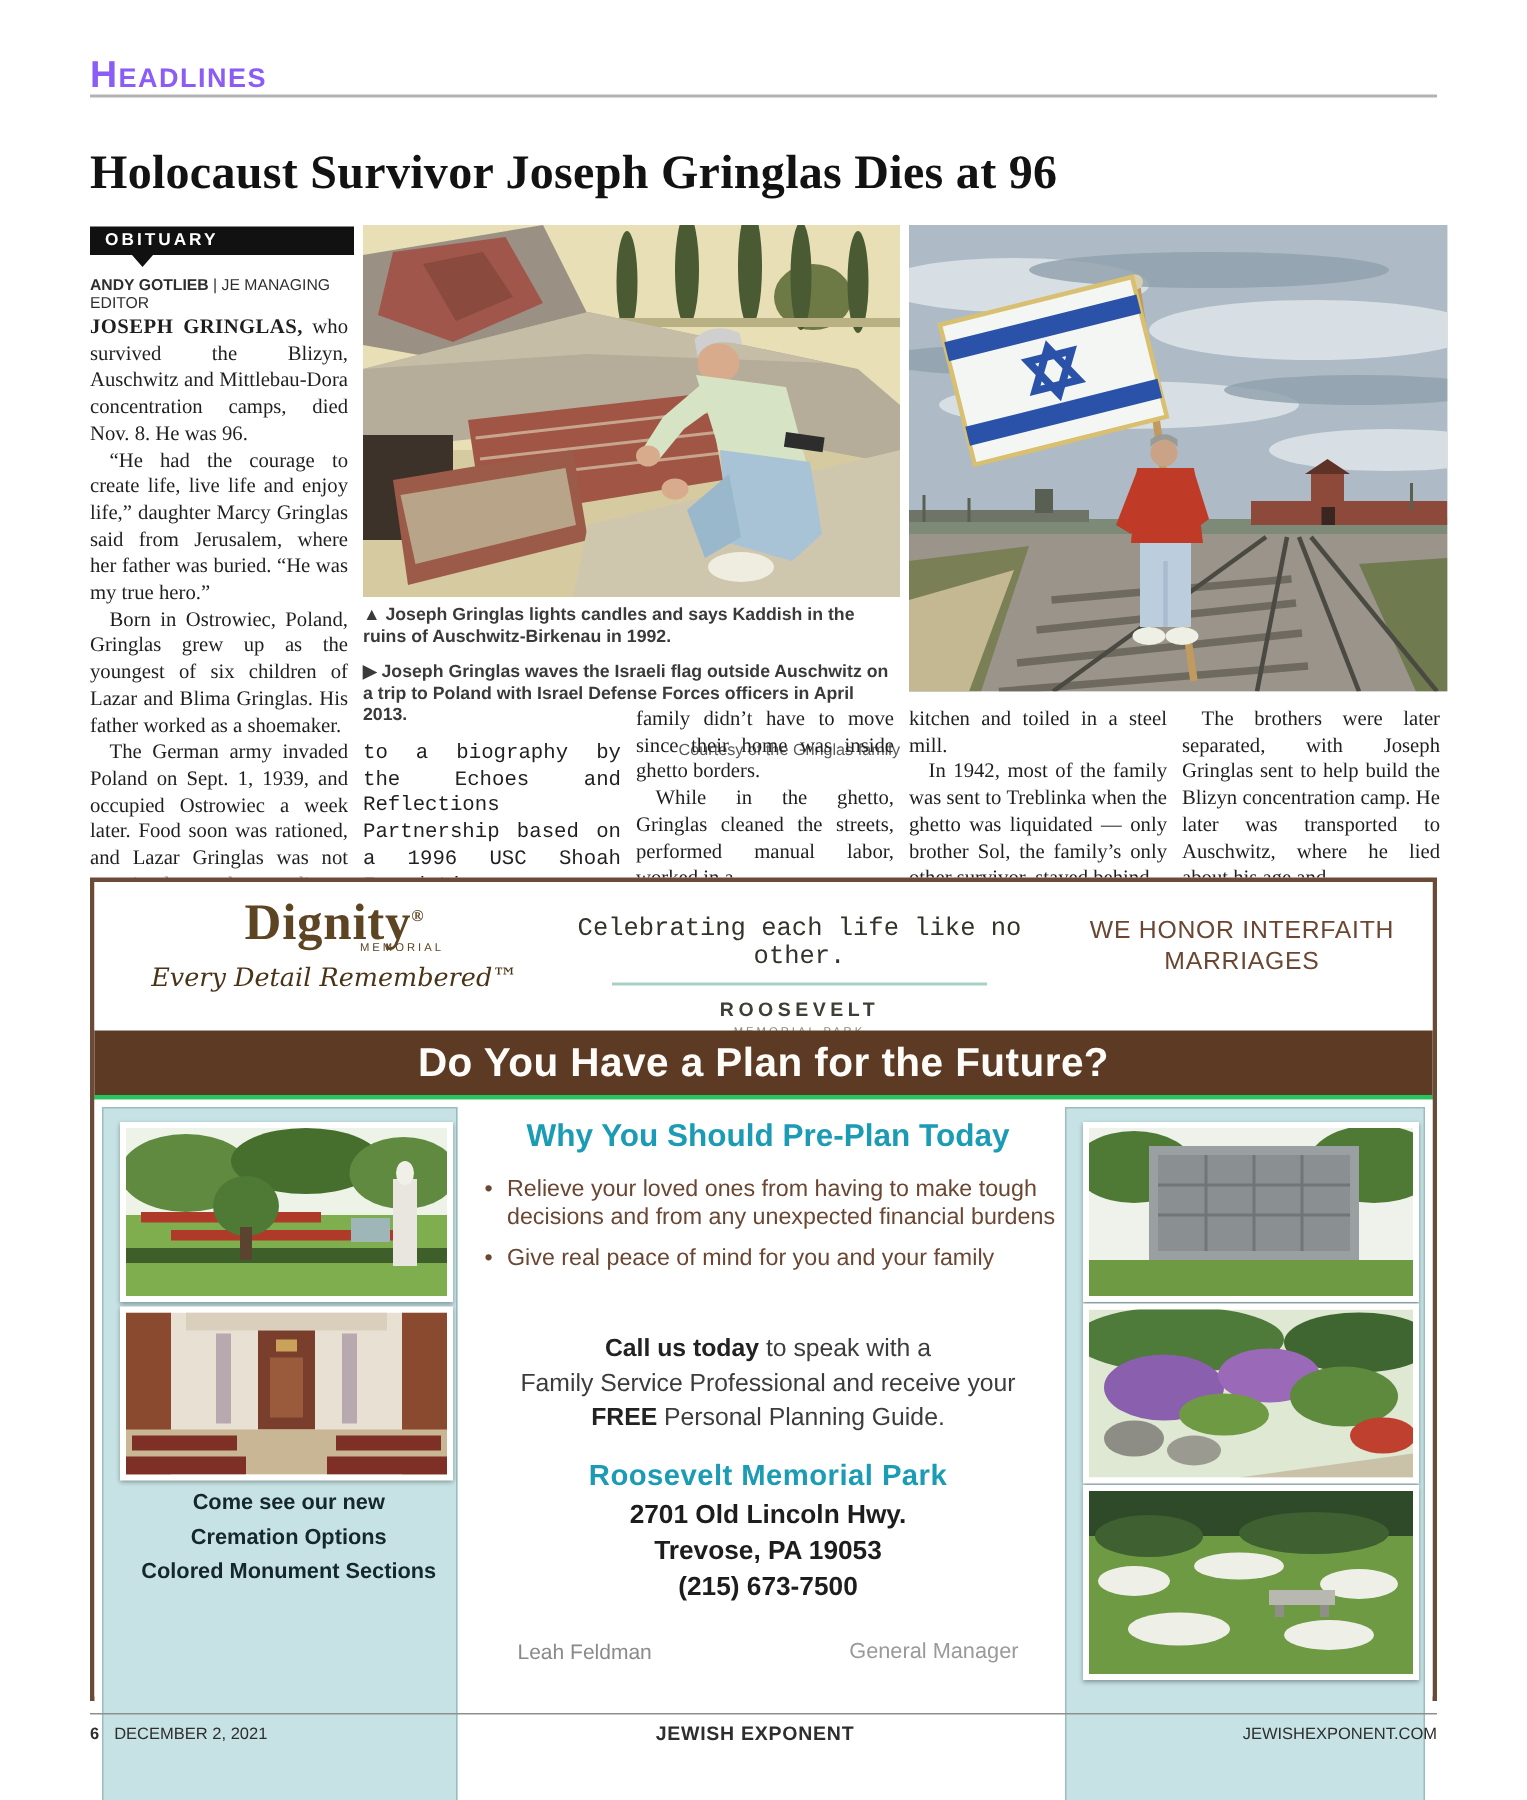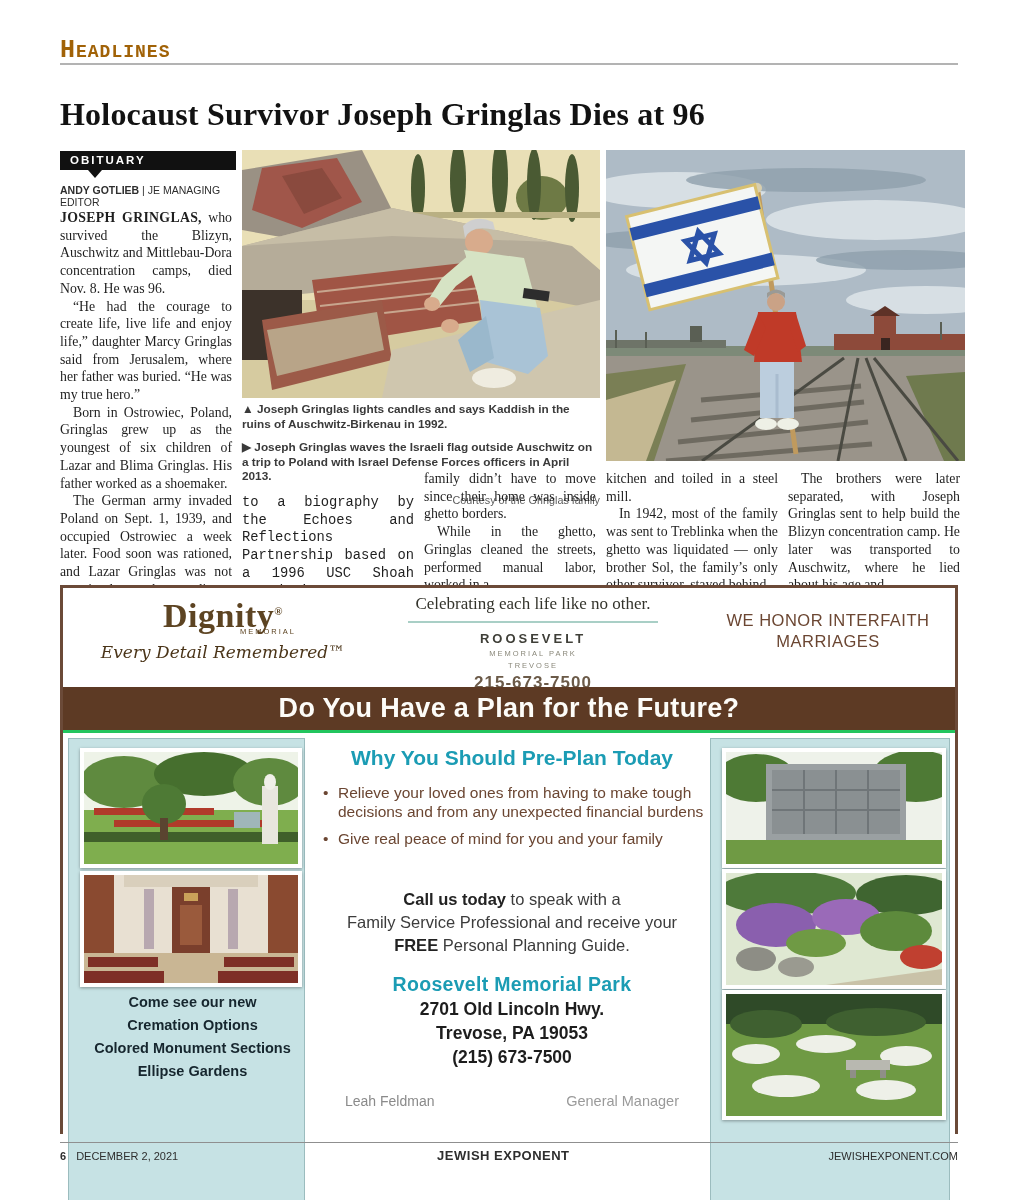--- a/index.html
+++ b/index.html
@@ -1,21 +1,21 @@
 <!DOCTYPE html>
 <html><head>
 <meta charset="utf-8">
 <style>
   html,body{margin:0;padding:0;background:#e8e8e8;}
   .page{position:relative;width:1018px;height:1200px;background:#ffffff;margin:0 auto;
         font-family:"Liberation Serif",serif;color:#1f1f1f;overflow:hidden;}
 
   
-  .headlines{position:absolute;left:60px;top:36px;font-family:Liberation Mono, monospace;
-             font-weight:bold;color:#a16207;letter-spacing:1px;}
+  .headlines{position:absolute;left:60px;top:36px;font-family:Liberation Sans, sans-serif;
+             font-weight:bold;color:#8b5cf6;letter-spacing:1px;}
   .headlines .big{font-size:25px;}
   .headlines .small{font-size:18px;}
   .head-rule{position:absolute;left:60px;top:63px;width:898px;height:2px;background:#b3b3b3;}
 
   .headline{position:absolute;left:60px;top:96px;width:898px;font-size:32px;font-weight:bold;
             color:#121212;letter-spacing:.2px;}
 
   
   .kicker{position:absolute;left:60px;top:151px;width:176px;height:19px;background:#111;
           color:#fff;font-family:"Liberation Sans",sans-serif;font-weight:bold;font-size:11.5px;
@@ -52,21 +52,21 @@
   .ad{position:absolute;left:60px;top:585px;width:898px;height:549px;border:3px solid #6b4a38;
       box-sizing:border-box;background:#fff;font-family:"Liberation Sans",sans-serif;}
 
   .ad-top{position:absolute;left:0;top:0;width:100%;height:99px;background:#fff;}
   .dignity{position:absolute;left:30px;top:8px;width:260px;text-align:center;color:#5d4422;}
   .dignity .brand{font-family:"Liberation Serif",serif;font-weight:bold;font-size:34px;letter-spacing:.5px;line-height:30px;}
   .dignity .brand sup{font-size:11px;}
   .dignity .brand-sub{font-family:"Liberation Sans",sans-serif;font-size:7.5px;letter-spacing:2px;margin-top:-4px;margin-left:90px;}
   .dignity .tagline{font-family:"DejaVu Serif",serif;font-style:italic;font-size:17px;margin-top:6px;color:#4a3418;}
   .ad-center-top{position:absolute;left:300px;top:6px;width:340px;text-align:center;}
-  .celebrate{font-family:Liberation Serif, serif;font-size:17px;color:#33332b;}
+  .celebrate{font-family:Liberation Mono, monospace;font-size:17px;color:#33332b;margin-top:16px;}
   .teal-rule{width:250px;height:2px;background:#a9cfc6;margin:7px auto 8px auto;}
   .loc-name{font-size:13px;font-weight:bold;letter-spacing:3px;color:#3f3f38;}
   .loc-sub{font-size:7.5px;letter-spacing:2px;color:#8a887a;margin-top:3px;}
   .loc-phone{font-size:17px;font-weight:bold;letter-spacing:1px;color:#6b5a48;margin-top:3px;}
   .interfaith{position:absolute;left:650px;top:22px;width:230px;text-align:center;
               font-size:16.5px;color:#6b4632;line-height:21px;letter-spacing:.5px;}
 
   .ad-banner{position:absolute;left:0;top:99px;width:100%;height:46px;background:#5d3a24;
              border-bottom:3px solid #22c55e;box-sizing:border-box;
              color:#fdfcf8;font-weight:bold;font-size:27px;text-align:center;line-height:43px;letter-spacing:.3px;}
@@ -326,21 +326,20 @@
                 <rect x="140" y="82" width="70" height="10"></rect>
               <rect x="0" y="96" width="80" height="12"></rect>
                 <rect x="134" y="96" width="80" height="12"></rect>
             </g>
           </svg>
         </div>
         <div class="panel-list">
           <div>Come see our new</div>
           <div>Cremation Options</div>
           <div>Colored Monument Sections</div>
-          <div>Ellipse Gardens</div>
         </div>
       </div>
 
       <div class="why-head">Why You Should Pre-Plan Today</div>
       <ul class="bullets">
         <li>Relieve your loved ones from having to make tough decisions and from any unexpected financial burdens</li>
         <li>Give real peace of mind for you and your family</li>
       </ul>
       <div class="cta">
         <div><b>Call us today</b><span> to speak with a</span></div>

